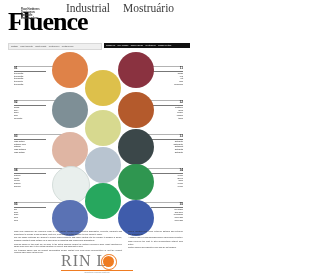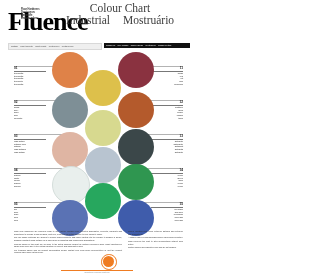--- a/index.html
+++ b/index.html
@@ -108,21 +108,20 @@
     <div class="watermark">Fluence</div>
 
     <div class="brandblock">
       <div>Floor Hardeners</div>
       <div>Durcisseurs</div>
       <div>Hartstoffe</div>
       <div>Endurecedores</div>
     </div>
 
     <div class="titles">
-      <div class="t">Colour Chart</div>
       <div class="t row2">
         <span>Industrial</span><span class="sp"></span><span>Mostruário</span>
       </div>
     </div>
   </div>
 
   <div class="navstrip nav-left">
     <div class="navitems">
       <span>cristallo</span>
       <span>pallet smooth</span>
@@ -264,19 +263,20 @@
     </div>
     <div class="col fcol2">
       <p>Colour variation may occur between batches and between site applications.</p>
       <p>A sample panel is recommended before final colour selection.</p>
       <p>Rinol reserves the right to alter specifications without prior notice.</p>
       <p>Printed colours are indicative only and are not binding.</p>
     </div>
   </div>
 
   <div class="logo">
+    <div class="word">RIN L</div>
     <div class="ostroke"></div>
     <div class="oball"></div>
     <div class="rule"></div>
     <div class="tag">Industrial Flooring Systems</div>
   </div>
 
 </div>
 
 </body></html>

